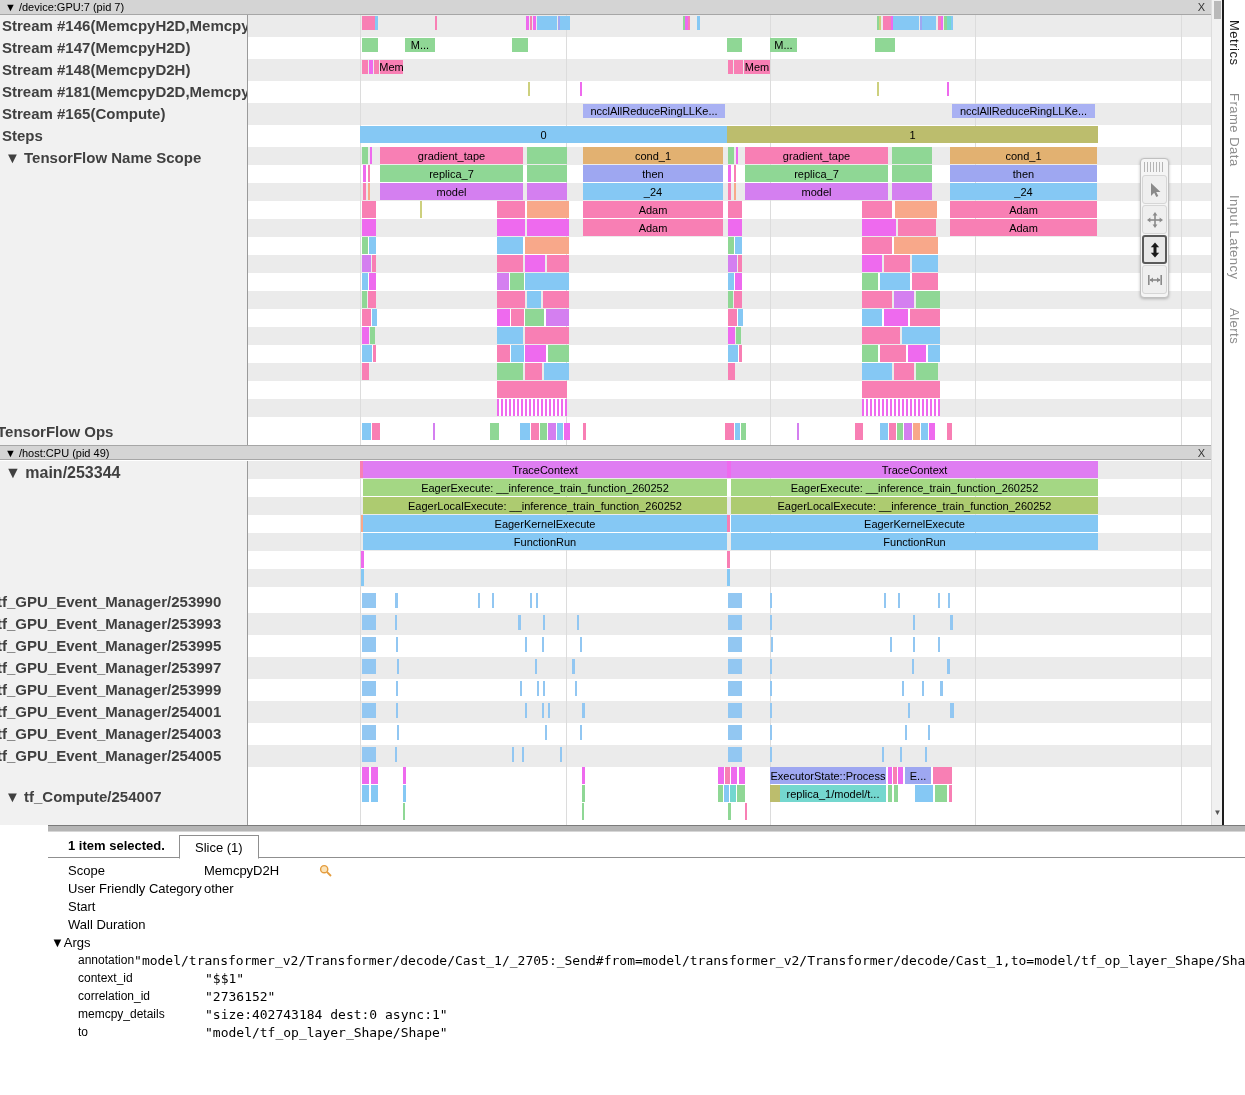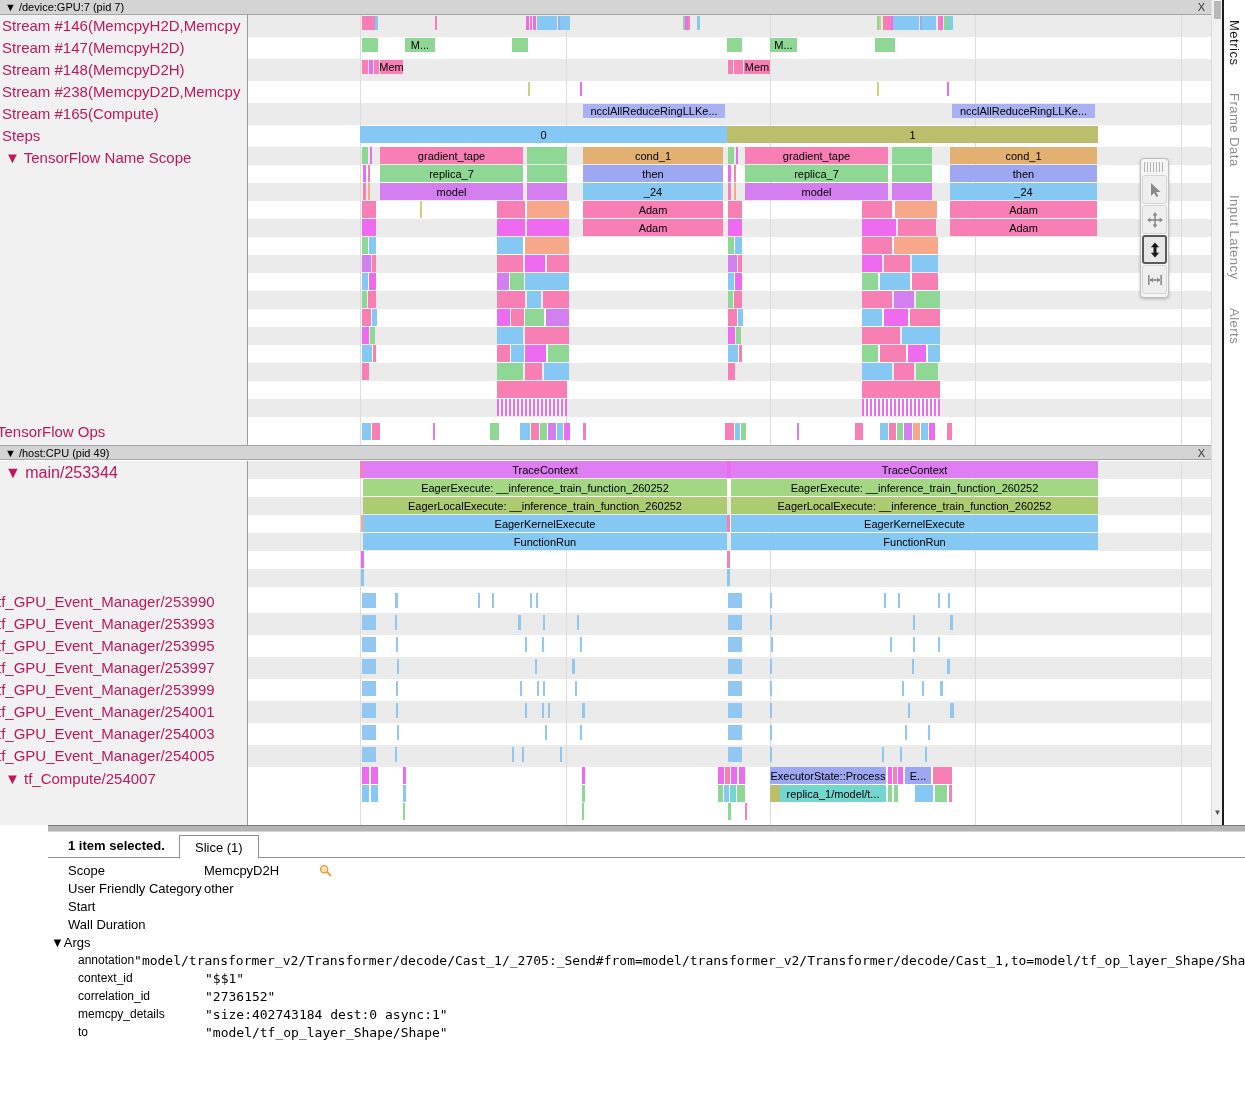--- a/index.html
+++ b/index.html
@@ -9,21 +9,21 @@
   .section { position:absolute; left:0; width:1211px; }
   .sec-header { position:relative; height:15px; background:#d4d4d4; border-bottom:1px solid #a6a6a6;
                 font-size:11px; line-height:14px; padding-left:5px; }
   .sec-header .close-x { position:absolute; right:6px; top:0; font-size:11px; color:#333; cursor:pointer; }
   .lanes { position:absolute; left:0; width:1211px; }
   .stripes,.grid,.bars,.labels { position:absolute; inset:0; }
   .stripe { position:absolute; left:0; right:0; background:#ebebeb; }
   .gridline { position:absolute; top:0; bottom:0; width:1px; background:#dcdcdc; }
   .label-col { position:absolute; left:0; top:0; width:248px; height:100%; background:#f1f1f1;
                border-right:1px solid #9a9a9a; overflow:hidden; }
-  .lane-label { position:absolute; white-space:nowrap; font-size:15px; color:#be185d; }
+  .lane-label { position:absolute; white-space:nowrap; font-size:15px; color:#404040;font-weight:bold; }
   .bar { position:absolute; overflow:hidden; white-space:nowrap; font-size:11px;
          display:flex; align-items:center; justify-content:center; color:#000; }
   
   .vscroll { position:absolute; left:1211px; top:0; width:11px; height:825px; background:#f1f1f1; border-left:1px solid #ddd; }
   .vthumb { position:absolute; left:2px; top:1px; width:7px; height:18px; background:#b9b9b9; }
   .varrow { position:absolute; left:1px; bottom:8px; width:9px; text-align:center; font-size:8px; color:#555; }
   
   .tabstrip { position:absolute; left:1222px; top:0; width:23px; height:825px; background:#fff;
               border-left:2px solid #1c1c1c; display:flex; flex-direction:column; align-items:center;
               padding-top:20px; gap:28px; }
@@ -85,21 +85,21 @@
           <div class="gridline" style="left: 566px;"></div>
           <div class="gridline" style="left: 770px;"></div>
           <div class="gridline" style="left: 975px;"></div>
           <div class="gridline" style="left: 1181px;"></div>
         </div>
       <div class="label-col">
           <div class="labels">
             <div class="lane-label" style="top: 2px; left: 2px;">Stream #146(MemcpyH2D,Memcpy</div>
             <div class="lane-label" style="top: 24px; left: 2px;">Stream #147(MemcpyH2D)</div>
             <div class="lane-label" style="top: 46px; left: 2px;">Stream #148(MemcpyD2H)</div>
-            <div class="lane-label" style="top: 68px; left: 2px;">Stream #238(MemcpyD2D,Memcpy</div>
+            <div class="lane-label" style="top: 68px; left: 2px;">Stream #181(MemcpyD2D,Memcpy</div>
             <div class="lane-label" style="top: 90px; left: 2px;">Stream #165(Compute)</div>
             <div class="lane-label" style="top: 112px; left: 2px;">Steps</div>
             <div class="lane-label" style="top: 134px; left: 5px;">▼  TensorFlow Name Scope</div>
             <div class="lane-label" style="top: 408px; left: -3px;">TensorFlow Ops</div>
           </div>
         </div>
       <div class="bars">
           <div class="bar" style="left: 362px; width: 13px; top: 1px; height: 14px; background: rgb(248, 127, 180);"></div>
           <div class="bar" style="left: 375px; width: 3px; top: 1px; height: 14px; background: rgb(133, 200, 244);"></div>
           <div class="bar" style="left: 435px; width: 2px; top: 1px; height: 14px; background: rgb(248, 127, 180);"></div>
@@ -329,21 +329,21 @@
           <div class="labels">
             <div class="lane-label" style="top: 3px; left: 5px; font-size: 16px;">▼  main/253344</div>
             <div class="lane-label" style="top: 132px; left: -3px;">tf_GPU_Event_Manager/253990</div>
             <div class="lane-label" style="top: 154px; left: -3px;">tf_GPU_Event_Manager/253993</div>
             <div class="lane-label" style="top: 176px; left: -3px;">tf_GPU_Event_Manager/253995</div>
             <div class="lane-label" style="top: 198px; left: -3px;">tf_GPU_Event_Manager/253997</div>
             <div class="lane-label" style="top: 220px; left: -3px;">tf_GPU_Event_Manager/253999</div>
             <div class="lane-label" style="top: 242px; left: -3px;">tf_GPU_Event_Manager/254001</div>
             <div class="lane-label" style="top: 264px; left: -3px;">tf_GPU_Event_Manager/254003</div>
             <div class="lane-label" style="top: 286px; left: -3px;">tf_GPU_Event_Manager/254005</div>
-            <div class="lane-label" style="top: 309px; left: 5px;">▼  tf_Compute/254007</div>
+            <div class="lane-label" style="top: 327px; left: 5px;">▼  tf_Compute/254007</div>
           </div>
         </div>
       <div class="bars">
           <div class="bar" style="left: 360px; width: 3px; top: 0px; height: 17px; background: rgb(248, 127, 180);"></div>
           <div class="bar" style="left: 363px; width: 364px; top: 0px; height: 17px; background: rgb(223, 125, 242);">TraceContext</div>
           <div class="bar" style="left: 727px; width: 4px; top: 0px; height: 17px; background: rgb(238, 106, 238);"></div>
           <div class="bar" style="left: 731px; width: 367px; top: 0px; height: 17px; background: rgb(223, 125, 242);">TraceContext</div>
           <div class="bar" style="left: 363px; width: 364px; top: 18px; height: 17px; background: rgb(164, 215, 132);">EagerExecute: __inference_train_function_260252</div>
           <div class="bar" style="left: 731px; width: 367px; top: 18px; height: 17px; background: rgb(164, 215, 132);">EagerExecute: __inference_train_function_260252</div>
           <div class="bar" style="left: 363px; width: 364px; top: 36px; height: 17px; background: rgb(173, 203, 112);">EagerLocalExecute: __inference_train_function_260252</div>

